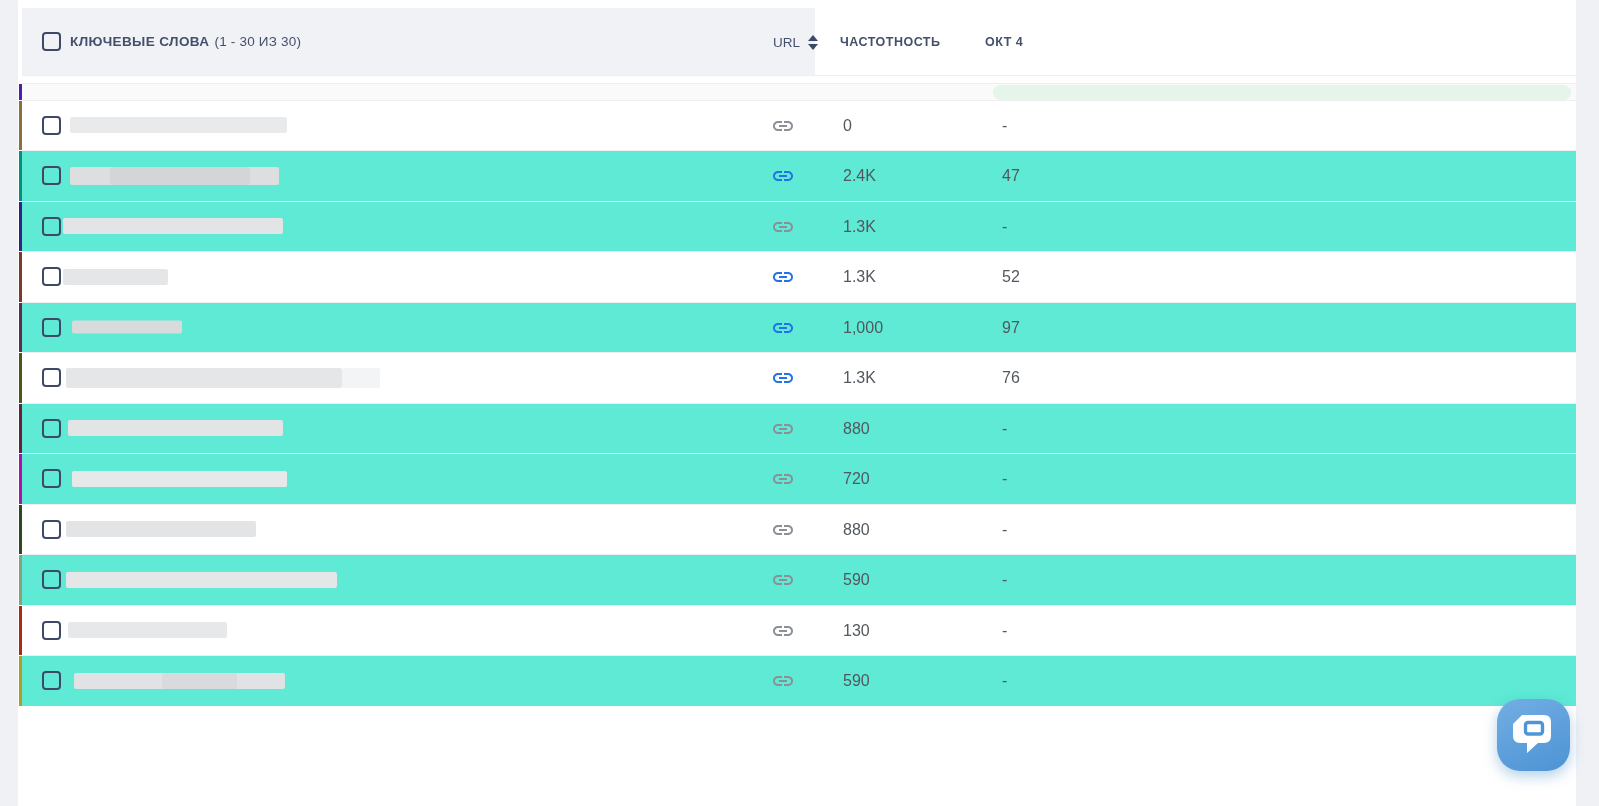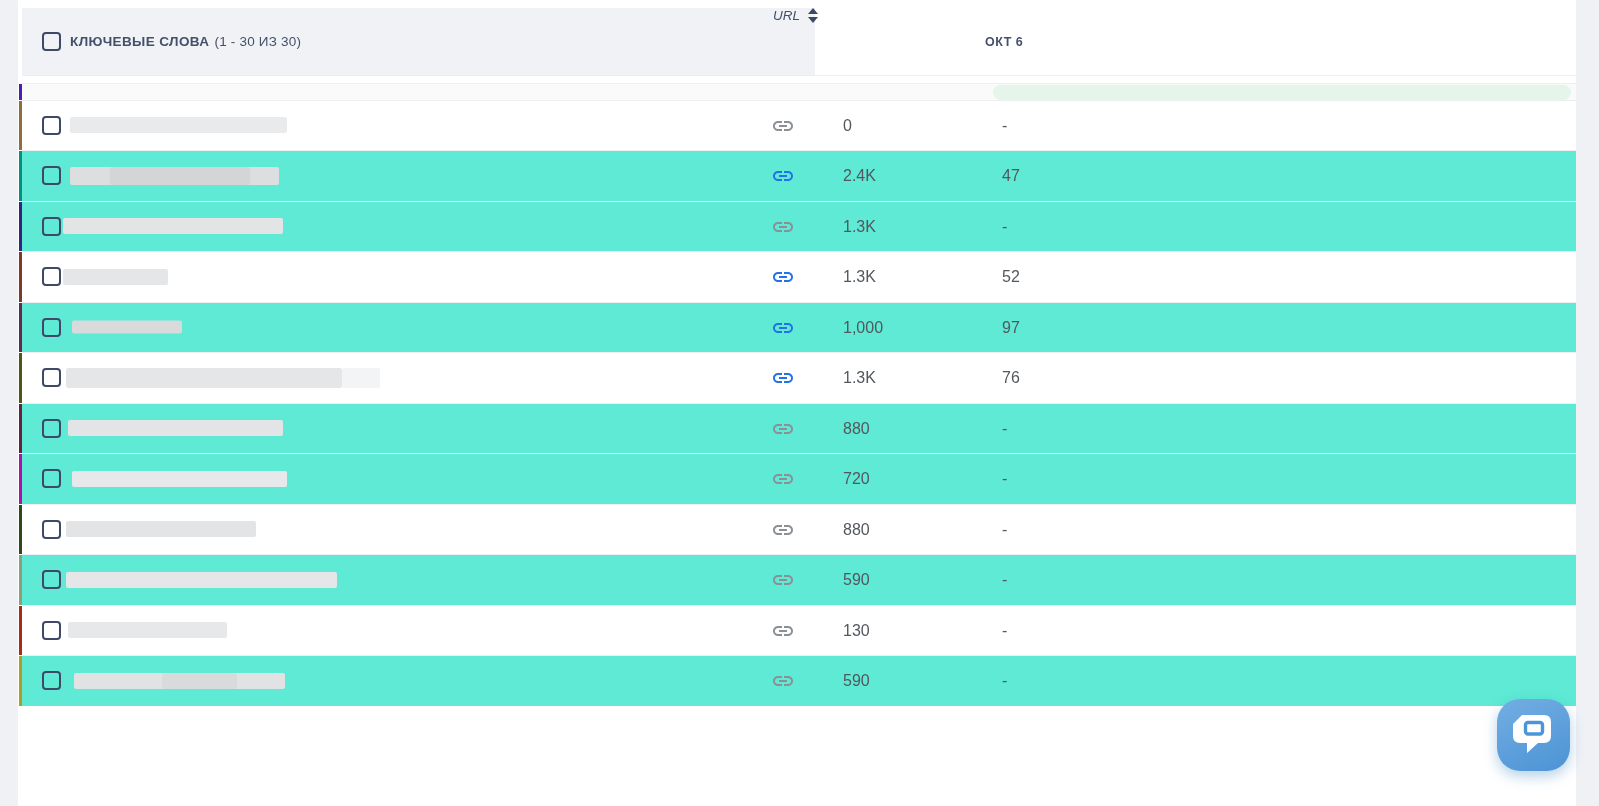--- a/index.html
+++ b/index.html
@@ -27,22 +27,22 @@
   }
   .table-header .checkbox { position:absolute; left:20px; top:24px; }
   .kw-title {
     position:absolute; left:48px; top:0; height:56px; line-height:68px;
     font-size:13.5px; font-weight:700; letter-spacing:.4px; color:#44506b;
     white-space:nowrap;
   }
   .kw-title .count { font-weight:400; letter-spacing:.2px; margin-left:5px; }
   .url-header {
     position:absolute; left:751px; top:0; height:68px;
-    display:flex; align-items:flex-start; gap:8px;
-    font-size:13.5px; font-weight:500; color:#44506b; cursor:pointer;font-style:italic;
+    display:flex; align-items:center; gap:8px;
+    font-size:13.5px; font-weight:500; color:#44506b; cursor:pointer;
   }
   .sort-arrows { display:flex; flex-direction:column; gap:3px; }
   .sort-arrows .tri-up {
     width:0; height:0; border-left:5px solid transparent;
     border-right:5px solid transparent; border-bottom:6px solid #3e4968;
   }
   .sort-arrows .tri-down {
     width:0; height:0; border-left:5px solid transparent;
     border-right:5px solid transparent; border-top:6px solid #3e4968;
   }
@@ -110,21 +110,22 @@
   <div class="kw-title">
     <span>КЛЮЧЕВЫЕ СЛОВА</span><span class="count">(1 - 30 ИЗ 30)</span>
   </div>
   <div class="url-header">
     <span>URL</span>
     <span class="sort-arrows">
       <span class="tri-up"></span>
       <span class="tri-down"></span>
     </span>
   </div>
-  <div class="col-header date">ОКТ 6</div>
+  <div class="col-header freq">ЧАСТОТНОСТЬ</div>
+  <div class="col-header date">ОКТ 4</div>
 </div>
 
 <div class="table-body">
   <div class="partial-row">
     <div class="row-bar" id="partial-bar" style="background: rgb(74, 31, 174);"></div>
     <div class="green-highlight" id="partial-green" style="background: rgb(229, 245, 233);"></div>
   </div>
   <div id="rows-container">
       <div class="row">
     <div class="row-bar" style="background: rgb(142, 109, 62);"></div>

